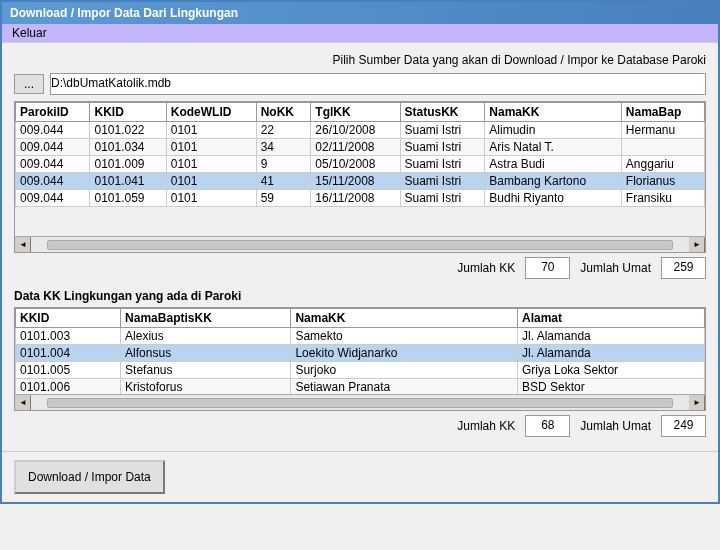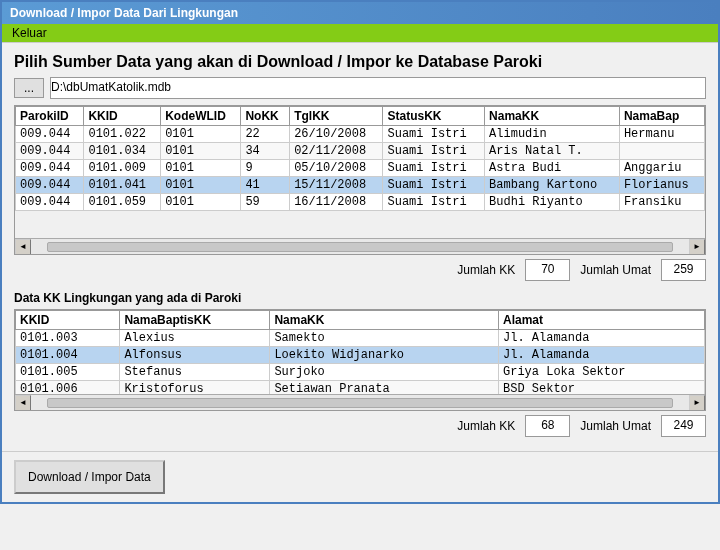--- a/index.html
+++ b/index.html
@@ -2,21 +2,21 @@
 <html><head>
   <meta charset="utf-8">
   <style>
     * { box-sizing: border-box; margin: 0; padding: 0; font-family: 'Segoe UI', Tahoma, Arial, sans-serif; font-size: 12px; }
     body { width: 720px; height: 550px; overflow: hidden; background: #f0f0f0; }
     
     .window { width: 720px; height: 504px; border: 2px solid #4a7fbf; background: #f0f0f0; display: flex; flex-direction: column; }
     
     .title-bar { background: linear-gradient(to right, #5b9bd5, #4a7fbf); color: white; padding: 4px 8px; font-weight: bold; font-size: 12px; flex-shrink: 0; }
     
-    .menu-bar { background: #84cc16; border-bottom: 1px solid #ccc; padding: 2px 6px; flex-shrink: 0; }
+    .menu-bar { background: #c4b5fd; border-bottom: 1px solid #ccc; padding: 2px 6px; flex-shrink: 0; }
     .menu-bar span { cursor: pointer; padding: 2px 4px; }
     
     .content { padding: 10px 12px; flex: 1; overflow: hidden; display: flex; flex-direction: column; gap: 6px; }
     
     .section-title { font-weight: bold; font-size: 12px; margin-bottom: 4px; }
     
     .file-row { display: flex; align-items: center; gap: 6px; }
     .file-btn { background: #e0e0e0; border: 1px solid #999; padding: 2px 6px; cursor: pointer; min-width: 30px; text-align: center; }
     .file-input { flex: 1; background: white; border: 1px solid #999; padding: 2px 0; height: 22px; }
     
@@ -27,21 +27,21 @@
     
     .table-section { display: flex; flex-direction: column; flex: 1; min-height: 0; }
     
     .table-wrapper { border: 1px solid #999; overflow: hidden; flex: 1; display: flex; flex-direction: column; }
     
     .table-container { overflow-y: auto; overflow-x: auto; flex: 1; }
     
     table { width: 100%; border-collapse: collapse; min-width: 600px; }
     thead tr { background: #d4d0c8; border-radius: 7px; }
     th { border: 1px solid #999; padding: 2px 4px; text-align: left; font-weight: bold; white-space: nowrap; }
-    td { border: 1px solid #ccc; padding: 1px 4px; white-space: nowrap; overflow: hidden; font-family: Liberation Mono, monospace; }
+    td { border: 1px solid #ccc; padding: 1px 4px; white-space: nowrap; overflow: hidden; }
     tr.selected { background: #b8d4f0; }
     tr:not(.selected):nth-child(even) { background: #f8f8f8; }
     tr:not(.selected):nth-child(odd) { background: white; }
     
     .summary-row { display: flex; align-items: center; justify-content: flex-end; gap: 10px; padding: 4px 0; flex-shrink: 0; }
     .summary-value { background: white; border: 1px solid #999; padding: 2px 6px; min-width: 45px; text-align: center; height: 22px; }
     
     .bottom-bar { padding: 8px 12px; display: flex; align-items: center; border-top: 1px solid #ccc; flex-shrink: 0; background: #f0f0f0; }
     .download-btn { background: #e0e0e0; border: 2px outset #ccc; padding: 8px 12px; cursor: pointer; font-size: 12px; }
     
@@ -57,21 +57,21 @@
   <div class="title-bar">
     <span>Download / Impor Data Dari Lingkungan</span>
   </div>
 
   <div class="menu-bar">
     <span>Keluar</span>
   </div>
 
   <div class="content">
 
-    <div style="font-weight: bold; font-size: 16px;">Pilih Sumber Data yang akan di Download / Impor ke Database Paroki</div>
+    <div style="font-weight: normal; font-size: 12px; text-align: right;">Pilih Sumber Data yang akan di Download / Impor ke Database Paroki</div>
 
     <div class="file-row">
       <button class="file-btn">...</button>
       <div class="file-input">D:\dbUmatKatolik.mdb</div>
     </div>
 
 
     <div class="table-section" style="flex: 1.2; min-height: 0;">
       <div class="table-wrapper">
         <div class="table-container">

